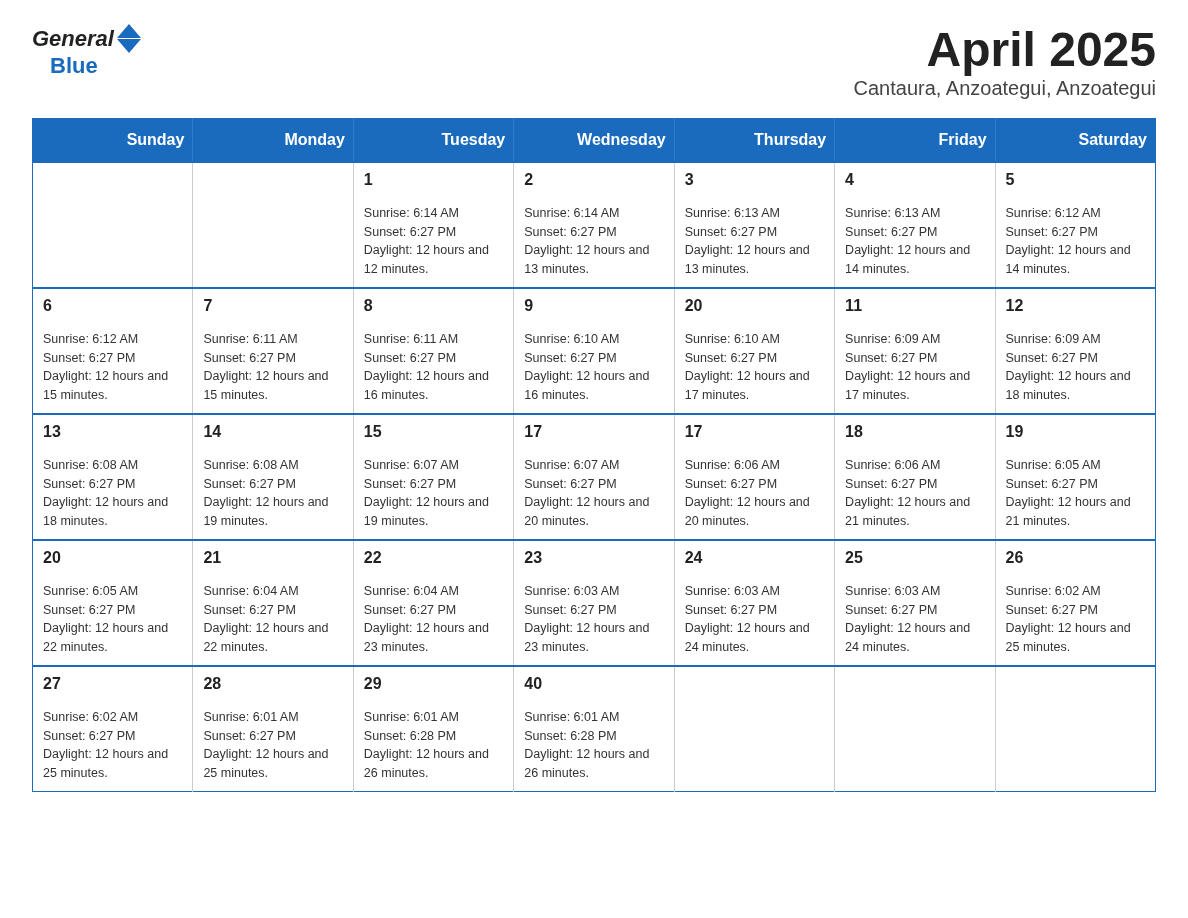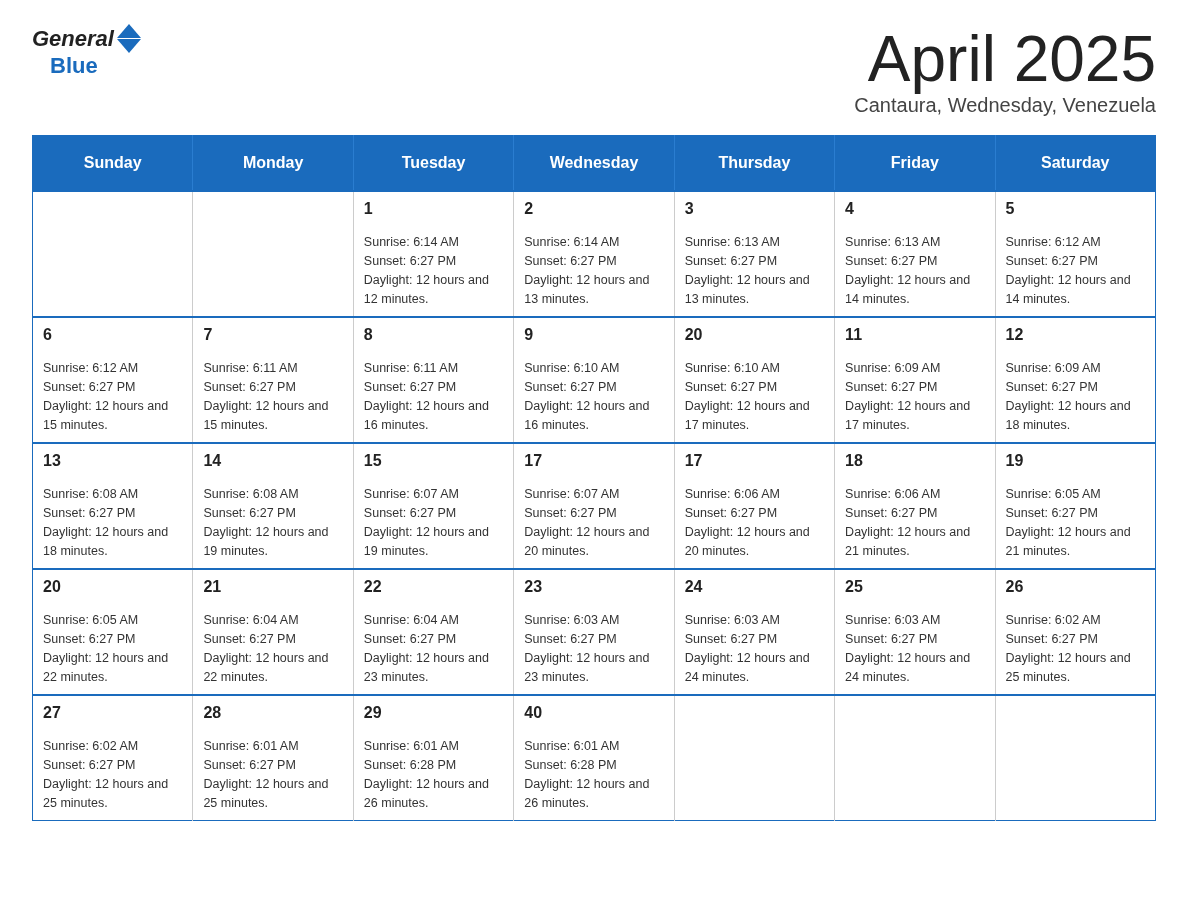--- a/index.html
+++ b/index.html
@@ -27,42 +27,42 @@
     }
     .logo-text-blue {
       font-size: 22px;
       font-weight: bold;
       color: #1a6bbd;
     }
     .title-block {
       text-align: right;
     }
     .title-block h1 {
-      font-size: 64px;
-      font-weight: normal;
+      font-size: 48px;
+      font-weight: bold;
       color: #222;
       line-height: 1.1;
     }
     .title-block h2 {
       font-size: 20px;
       font-weight: normal;
       color: #444;
     }
     .calendar-table {
       width: 100%;
       border-collapse: collapse;
       border: 1px solid #1a6bbd;
     }
     .calendar-table thead tr th {
       background-color: #1a6bbd;
       color: #fff;
       font-size: 16px;
       font-weight: bold;
-      padding: 18px 8px;
-      text-align: center;
+      padding: 12px 8px;
+      text-align: right;
       border-right: 1px solid #2a7dd0;
     }
     .calendar-table thead tr th:last-child {
       border-right: none;
     }
     .calendar-table tbody tr {
       border-top: 2px solid #1a6bbd;
     }
     .calendar-table tbody tr td {
       vertical-align: top;
@@ -106,21 +106,21 @@
           <div style="width:0;height:0;border-left:12px solid transparent;border-right:12px solid transparent;border-top:14px solid #1a6bbd;"></div>
         </div>
       </div>
       <div style="margin-left:18px;">
         <span class="logo-text-blue">Blue</span>
       </div>
     </div>
   </div>
   <div class="title-block">
     <h1>April 2025</h1>
-    <h2>Cantaura, Wednesday, Venezuela</h2>
+    <h2>Cantaura, Anzoategui, Anzoategui</h2>
   </div>
 </div>
 
 <table class="calendar-table">
   <thead>
     <tr>
       <th>Sunday</th>
       <th>Monday</th>
       <th>Tuesday</th>
       <th>Wednesday</th>

